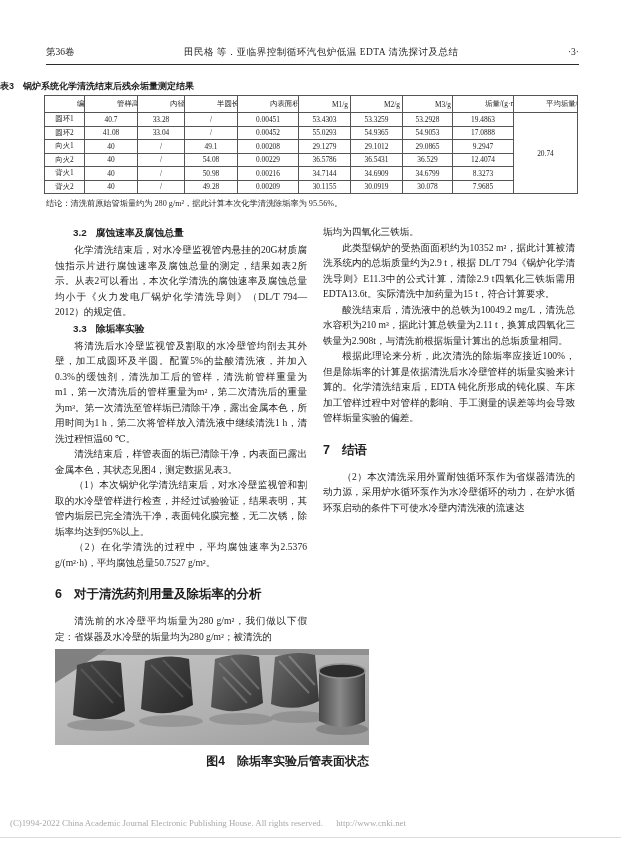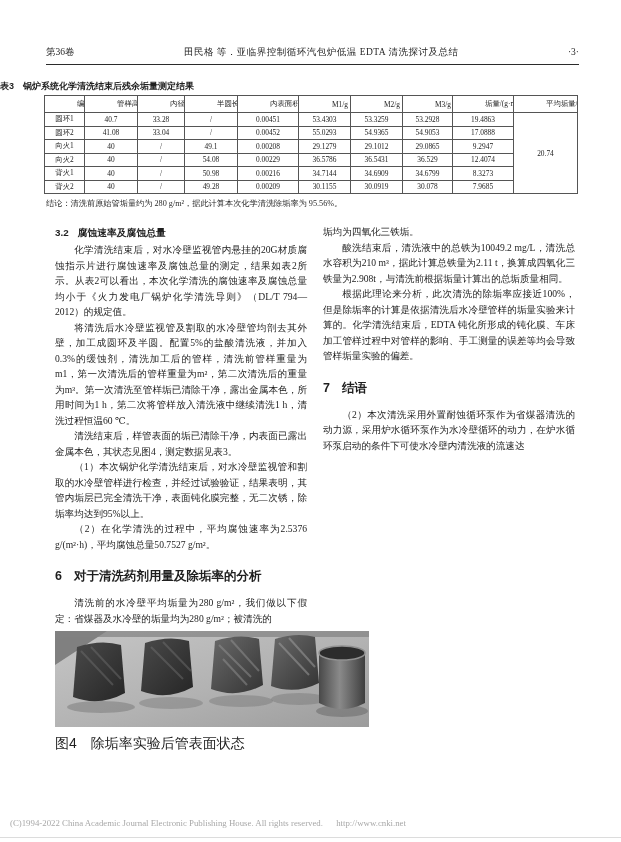--- a/index.html
+++ b/index.html
@@ -48,33 +48,33 @@
   }
   .col { width:252px; }
   .col p {
     margin:0; font-size:9.6px; line-height:15.5px;
     text-align:justify; text-indent:2em; color:#1c1c1c;
   }
   .col p.noindent { text-indent:0; }
   .subheading {
     font-weight:bold; font-size:9.8px; line-height:16px;
     font-family:"Liberation Sans","DejaVu Sans",sans-serif;
-    margin:1px 0;
+    margin:1px 18px;
   }
   .subheading .num { margin-right:9px; }
   .bigheading {
     font-weight:bold; font-size:12.5px; line-height:16px;
     font-family:"Liberation Sans","DejaVu Sans",sans-serif;
     margin:16px 0 11px;
   }
   .bigheading .num { margin-right:12px; }
   .figure { width:314px; margin-top:5px; }
   .figure svg { display:block; }
   .figure-caption {
-    width:314px; text-align:left; font-weight:normal; font-size:14px;
+    width:314px; text-align:right; font-weight:bold; font-size:12px;
     font-family:"Liberation Sans","DejaVu Sans",sans-serif;
     margin-top:8px;
   }
   .wrap-narrow { margin-left:62px; }
   .footer {
     position:absolute; left:10px; bottom:14px; right:10px;
     color:#a8a8a8; font-size:8.8px;
     font-family:"Liberation Serif","DejaVu Serif",serif;
   }
   .footer .url { margin-left:11px; }
@@ -185,20 +185,23 @@
 <div class="conclusion">结论：清洗前原始管垢量约为 280 g/m²，据此计算本次化学清洗除垢率为 95.56%。</div>
 
 <div class="columns">
 
   <div class="col">
     <div class="subheading">
       <span class="num">3.2</span><span>腐蚀速率及腐蚀总量</span>
     </div>
     <p>化学清洗结束后，对水冷壁监视管内悬挂的20G材质腐蚀指示片进行腐蚀速率及腐蚀总量的测定，结果如表2所示。从表2可以看出，本次化学清洗的腐蚀速率及腐蚀总量均小于《火力发电厂锅炉化学清洗导则》（DL/T 794—2012）的规定值。</p>
 
+    <div class="subheading">
+      <span class="num">3.3</span><span>除垢率实验</span>
+    </div>
     <p>将清洗后水冷壁监视管及割取的水冷壁管均剖去其外壁，加工成圆环及半圆。配置5%的盐酸清洗液，并加入0.3%的缓蚀剂，清洗加工后的管样，清洗前管样重量为m1，第一次清洗后的管样重量为m²，第二次清洗后的重量为m³。第一次清洗至管样垢已清除干净，露出金属本色，所用时间为1 h，第二次将管样放入清洗液中继续清洗1 h，清洗过程恒温60 ℃。</p>
     <p>清洗结束后，样管表面的垢已清除干净，内表面已露出金属本色，其状态见图4，测定数据见表3。</p>
 
     <p>（1）本次锅炉化学清洗结束后，对水冷壁监视管和割取的水冷壁管样进行检查，并经过试验验证，结果表明，其管内垢层已完全清洗干净，表面钝化膜完整，无二次锈，除垢率均达到95%以上。</p>
     <p>（2）在化学清洗的过程中，平均腐蚀速率为2.5376 g/(m²·h)，平均腐蚀总量50.7527 g/m²。</p>
 
     <div class="bigheading">
       <span class="num">6</span><span>对于清洗药剂用量及除垢率的分析</span>
     </div>
     <p>清洗前的水冷壁平均垢量为280 g/m²，我们做以下假定：省煤器及水冷壁的垢量均为280 g/m²；被清洗的</p>
@@ -260,20 +263,21 @@
           <ellipse cx="287" cy="22" rx="23" ry="7" fill="#2c2c2c"></ellipse>
           <ellipse cx="287" cy="22" rx="23" ry="7" fill="none" stroke="#909090" stroke-width="1.5"></ellipse>
         </g>
       </svg>
       <div class="figure-caption">图4　除垢率实验后管表面状态</div>
     </div>
   </div>
 
   <div class="col">
     <p class="noindent">垢均为四氧化三铁垢。</p>
+    <p>此类型锅炉的受热面面积约为10352 m²，据此计算被清洗系统内的总垢质量约为2.9 t，根据 DL/T 794《锅炉化学清洗导则》E11.3中的公式计算，清除2.9 t四氧化三铁垢需用 EDTA13.6t。实际清洗中加药量为15 t，符合计算要求。</p>
     <p>酸洗结束后，清洗液中的总铁为10049.2 mg/L，清洗总水容积为210 m³，据此计算总铁量为2.11 t，换算成四氧化三铁量为2.908t，与清洗前根据垢量计算出的总垢质量相同。</p>
     <p>根据此理论来分析，此次清洗的除垢率应接近100%，但是除垢率的计算是依据清洗后水冷壁管样的垢量实验来计算的。化学清洗结束后，EDTA 钝化所形成的钝化膜、车床加工管样过程中对管样的影响、手工测量的误差等均会导致管样垢量实验的偏差。</p>
 
     <div class="bigheading">
       <span class="num">7</span><span>结语</span>
     </div>
     <p>（2）本次清洗采用外置耐蚀循环泵作为省煤器清洗的动力源，采用炉水循环泵作为水冷壁循环的动力，在炉水循环泵启动的条件下可使水冷壁内清洗液的流速达</p>
   </div>
 
 </div>

